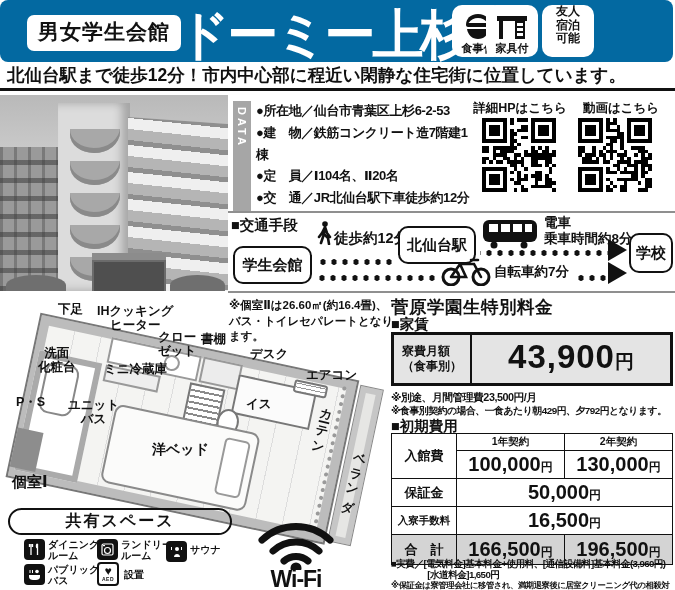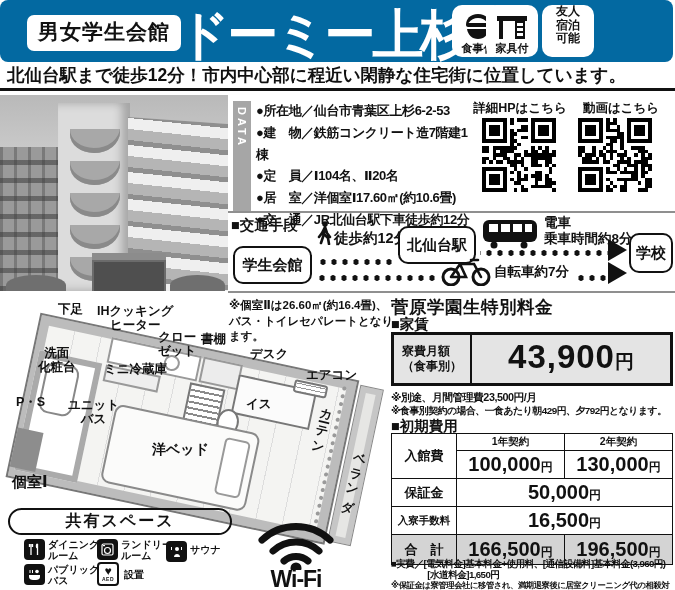--- a/index.html
+++ b/index.html
@@ -171,21 +171,20 @@
   <div class="ph-entry"></div>
   <div class="ph-bush" style="left:6px;width:60px;"></div>
   <div class="ph-bush" style="left:170px;width:55px;"></div>
 </div>
 
 <div class="abs" id="data-bar">DATA</div>
 <div class="abs" id="data-items">
   <div>●所在地／仙台市青葉区上杉6-2-53</div>
   <div>●建　物／鉄筋コンクリート造7階建1棟</div>
   <div>●定　員／Ⅰ104名、Ⅱ20名</div>
-  <div>●居　室／洋個室Ⅰ17.60㎡(約10.6畳)</div>
   <div>●交　通／JR北仙台駅下車徒歩約12分</div>
 </div>
 
 <div class="abs qr-label" style="left:468px;width:104px;">詳細HPはこちら</div>
 <div class="abs qr-label" style="left:572px;width:98px;">動画はこちら</div>
 <div class="abs qr-box" style="left:482px;" id="qr1"><svg viewBox="0 0 21 21" width="100%" height="100%" shape-rendering="crispEdges">
       <rect width="21" height="21" fill="#fff"></rect>
       <rect x="8" y="0" width="1" height="1"></rect>
       <rect x="10" y="0" width="1" height="1"></rect>
       <rect x="11" y="0" width="1" height="1"></rect>

